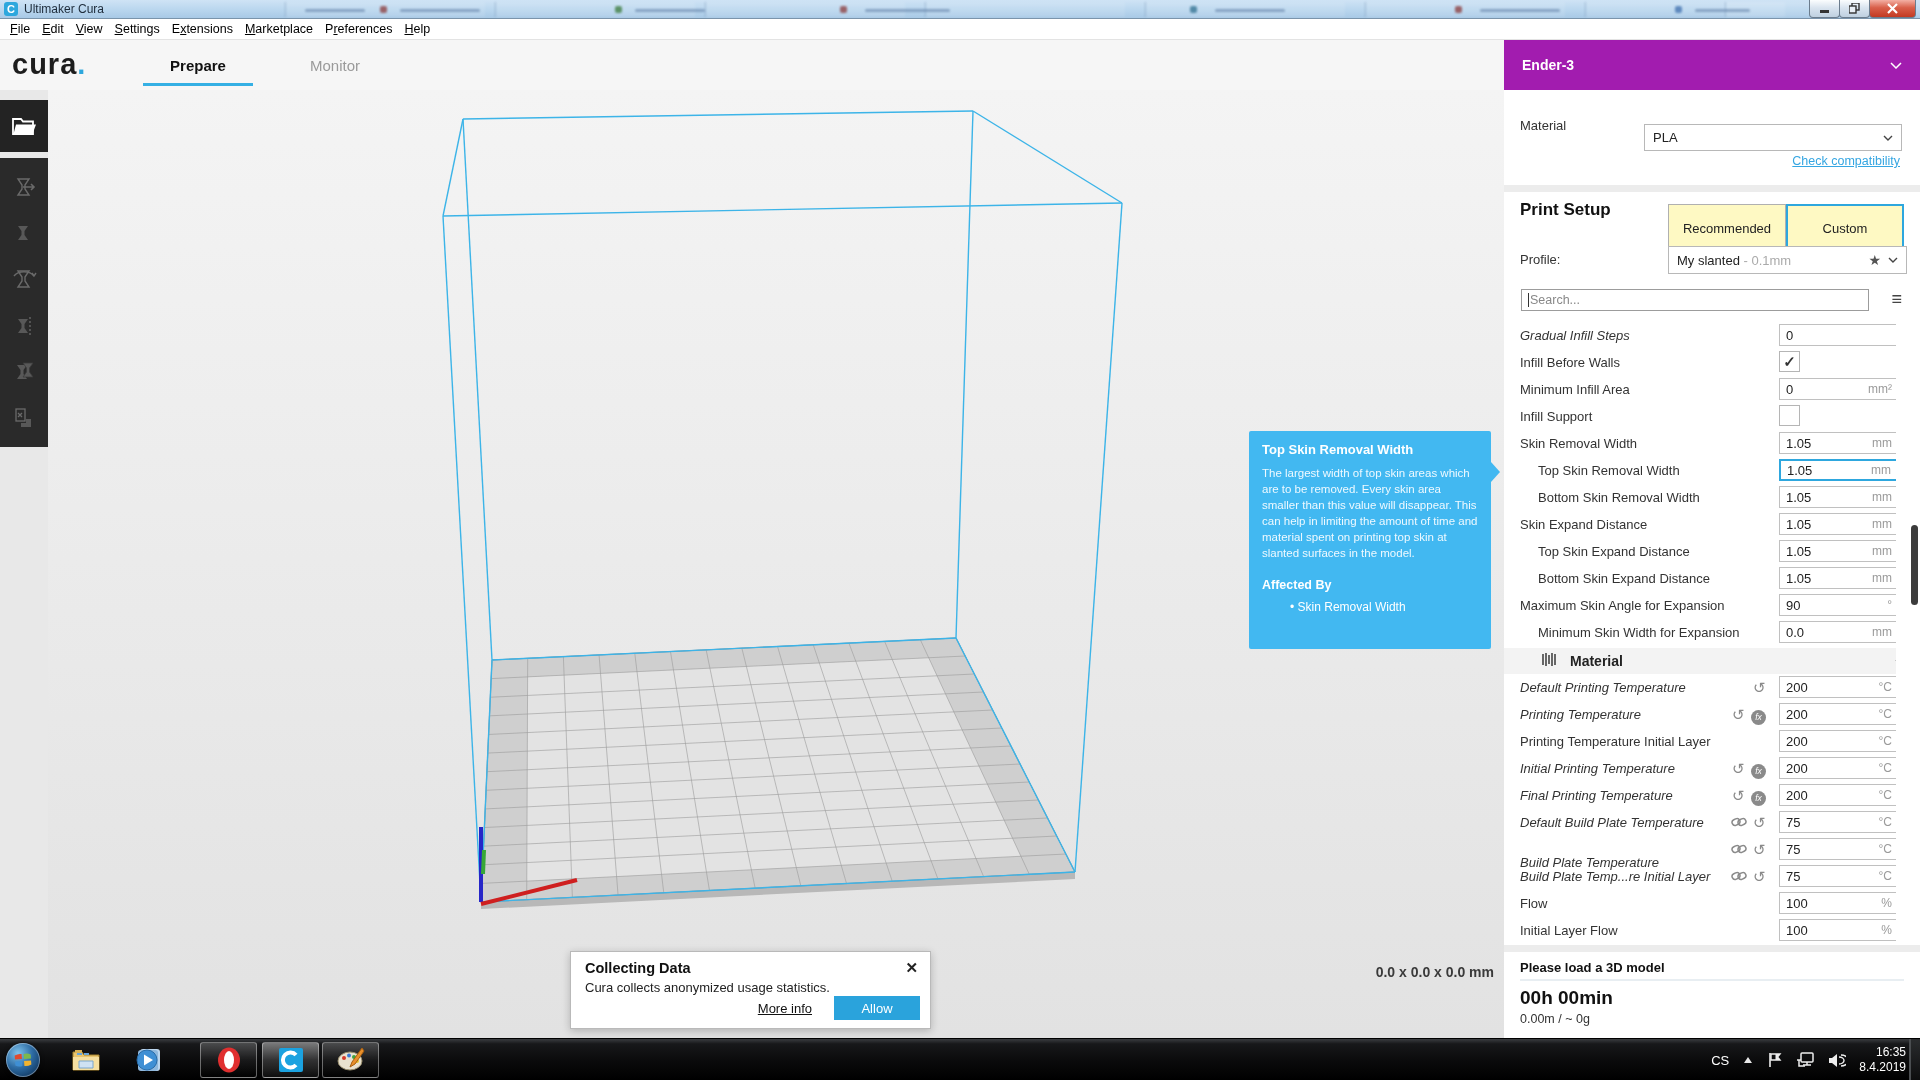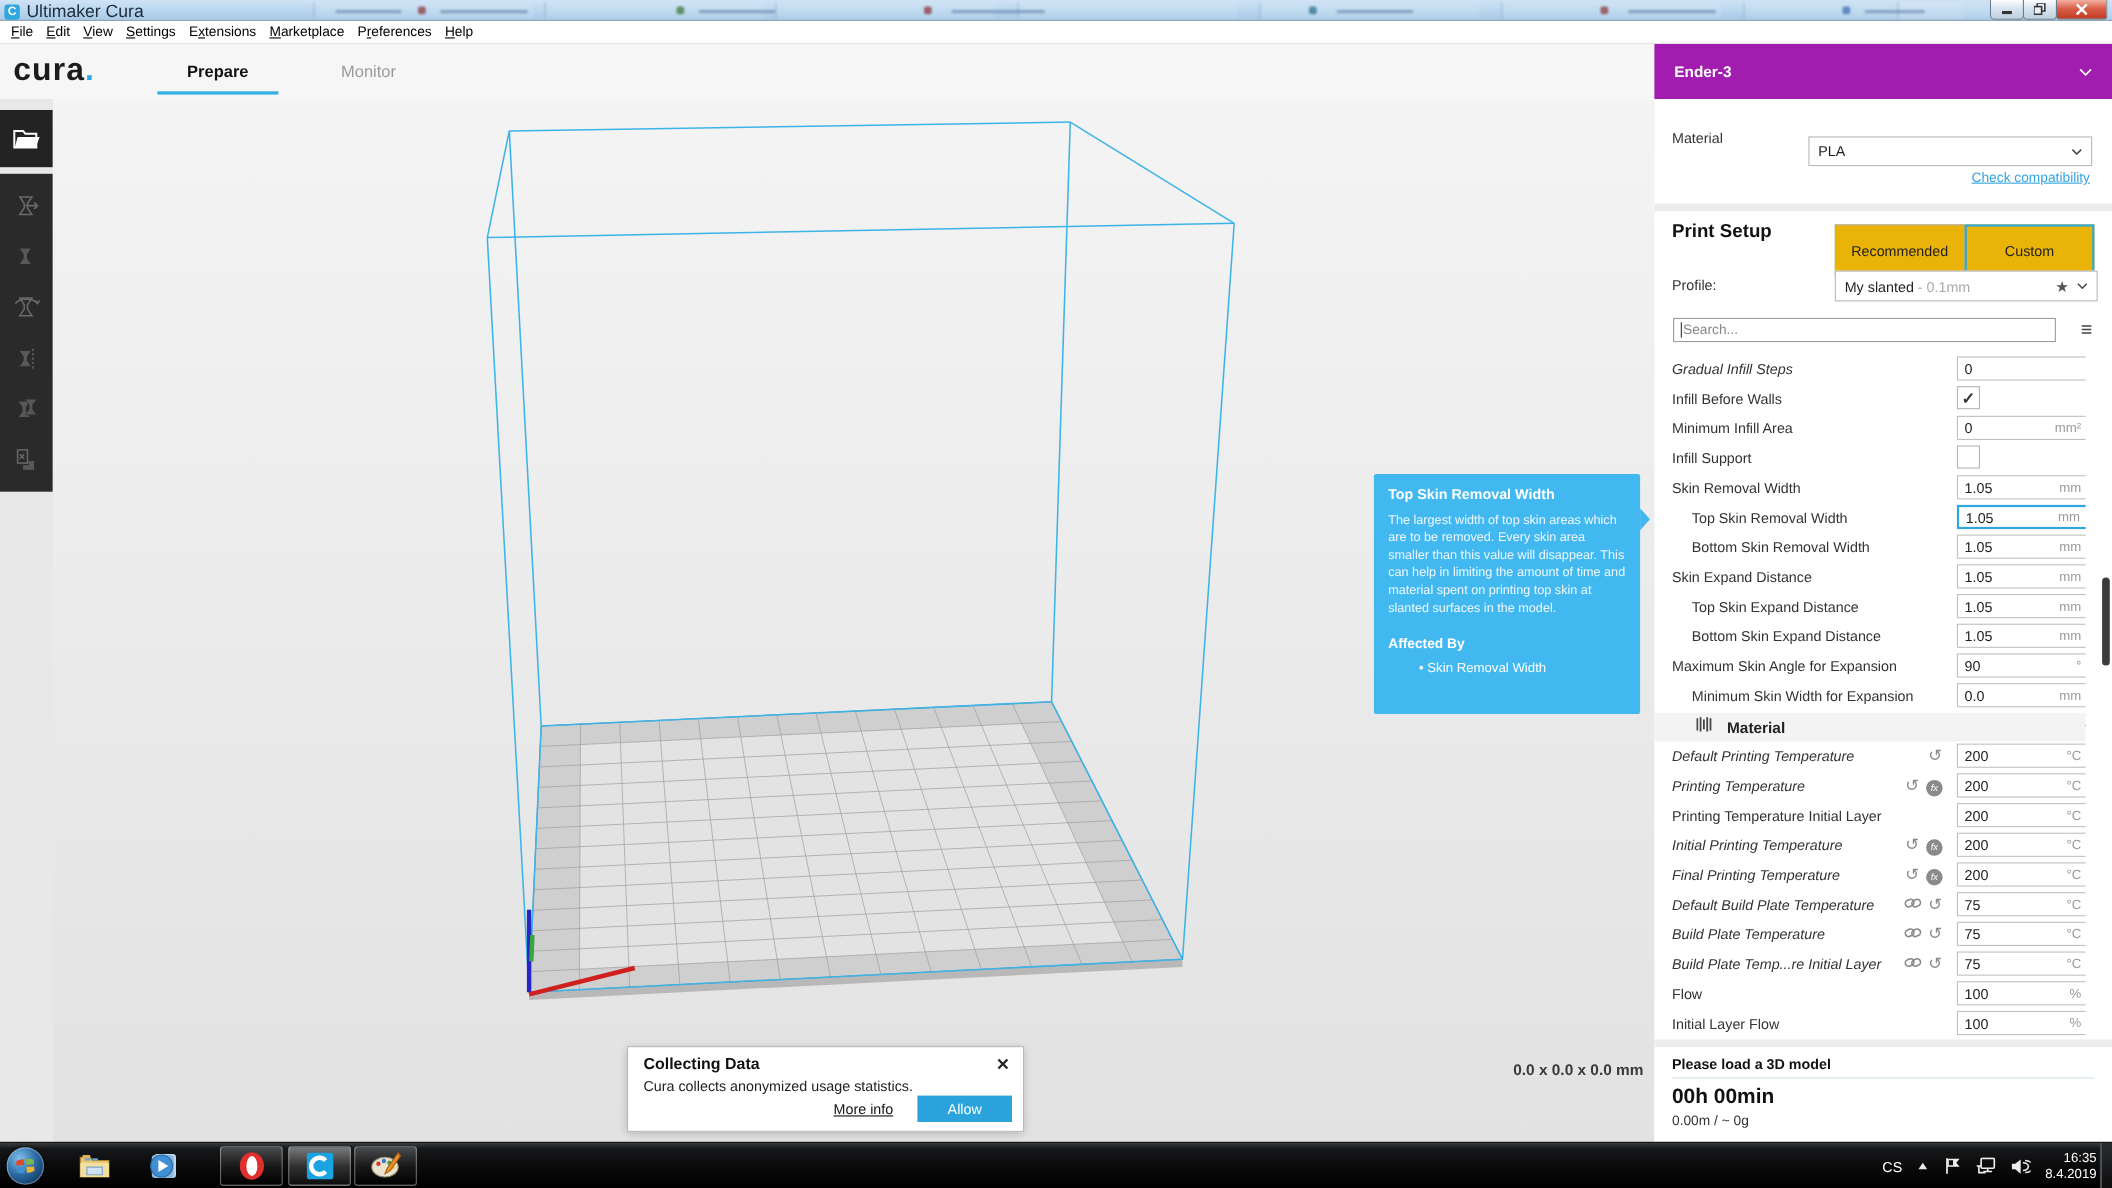--- a/index.html
+++ b/index.html
@@ -12,21 +12,21 @@
     background:linear-gradient(180deg,#cfe3f5 0%,#b9d6ee 55%,#a8c9e6 100%);
     border-bottom:1px solid #7a94ab; }
   #bg-tabs { position:absolute; left:285px; top:0; width:1500px; height:18px; filter:blur(1.2px); }
   .bg-tab { position:absolute; top:2px; height:15px; border-left:1px solid rgba(120,150,185,.55);
     background:rgba(255,255,255,.10); }
   .bg-dot { position:absolute; top:6px; width:7px; height:7px; border-radius:2px; opacity:.75; }
   .bg-line { position:absolute; top:9px; height:3px; background:rgba(90,120,160,.55); border-radius:2px; }
   #title-left { position:absolute; left:4px; top:2px; display:flex; align-items:center; gap:6px; }
   #app-icon { width:14px; height:14px; background:#2da7dd; border-radius:3px; color:#fff;
     font-size:11px; font-weight:bold; text-align:center; line-height:14px; }
-  #window-title { font-size:16px; color:#1d2b3a; }
+  #window-title { font-size:12px; color:#1d2b3a; }
   #win-controls { position:absolute; right:4px; top:0; display:flex; }
   .win-btn { height:18px; border:1px solid #6b7c8d; border-top:none; display:flex; align-items:center;
     justify-content:center; background:linear-gradient(180deg,#fbfdfe,#d9e4ef 45%,#bfd0e0);
     color:#333; border-radius:0 0 4px 4px; margin-left:-1px; }
   .win-btn.min,.win-btn.max { width:31px; }
   .win-btn.close { width:47px; background:linear-gradient(180deg,#f3b0a4,#d9604a 45%,#c23a22); color:#fff; }
 
   
   #menubar { position:absolute; left:0; top:19px; width:1920px; height:21px; background:#ffffff;
     border-bottom:1px solid #e3e3e3; display:flex; align-items:center; padding-left:4px; }
@@ -92,21 +92,21 @@
   #material-row .lbl { position:absolute; left:16px; top:6px; font-size:13px; color:#333; }
   .combo { position:absolute; background:#fff; border:1px solid #b8b8b8; font-size:13px; color:#222;
     display:flex; align-items:center; padding:0 8px; justify-content:space-between; cursor:pointer; }
   #material-combo { left:140px; top:12px; width:258px; height:27px; }
   #compat-link { position:absolute; right:20px; top:114px; font-size:12.5px; color:#35a6e2;
     text-decoration:underline; cursor:pointer; }
   .gap-strip { position:absolute; left:0; width:416px; background:#ececec; }
   #gap1 { top:145px; height:7px; }
   #ps-title { position:absolute; left:16px; top:160px; font-size:17px; font-weight:bold; color:#111; }
   #mode-group { position:absolute; left:164px; top:164px; display:flex; }
-  .mode-btn { width:118px; height:48px; background:#eab308; border:1px solid #b0b0b0; font-size:13px; color:#222;
+  .mode-btn { width:118px; height:48px; background:#fef9c3; border:1px solid #b0b0b0; font-size:13px; color:#222;
     display:flex; align-items:center; justify-content:center; cursor:pointer; }
   .mode-btn.active { border:2px solid #2ea7de; }
   #profile-lbl { position:absolute; left:16px; top:212px; font-size:13px; color:#333; }
   #profile-combo { left:164px; top:206px; width:239px; height:28px; }
   #profile-combo .detail { color:#aaa; }
   #profile-combo .right { display:flex; align-items:center; gap:7px; }
   #profile-combo .star { color:#555; font-size:14px; }
   #search-box { position:absolute; left:17px; top:249px; width:348px; height:22px; border:1px solid #9c9c9c;
     font-size:12.5px; color:#888; display:flex; align-items:center; padding:0 6px; background:#fff; }
   #search-caret { width:1px; height:14px; background:#333; margin-right:1px; }
@@ -578,21 +578,21 @@
                 <rect x="1" y="3" width="8" height="6" rx="3" fill="none" stroke="#8a8a8a" stroke-width="1.5" transform="rotate(-25 5 6)"></rect>
                 <rect x="7" y="3" width="8" height="6" rx="3" fill="none" stroke="#8a8a8a" stroke-width="1.5" transform="rotate(-25 11 6)"></rect>
               </svg></span>
           </span>
           <div class="vbox">
             <span>75</span>
             <span class="unit">°C</span>
           </div>
         </div>
         <div class="srow">
-          <span class="lbl it" style="left: 16px;">Build Plate Temperature</span>
+          <span class="lbl it" style="left: 16px; margin-top: 13px;">Build Plate Temperature</span>
           <span class="row-icons">
             <span class="ric" style="left: 249px;"><span class="icon-revert">↺</span></span>
             <span class="ric" style="left: 227px;"><svg width="16" height="12" viewBox="0 0 16 12">
                 <rect x="1" y="3" width="8" height="6" rx="3" fill="none" stroke="#8a8a8a" stroke-width="1.5" transform="rotate(-25 5 6)"></rect>
                 <rect x="7" y="3" width="8" height="6" rx="3" fill="none" stroke="#8a8a8a" stroke-width="1.5" transform="rotate(-25 11 6)"></rect>
               </svg></span>
           </span>
           <div class="vbox">
             <span>75</span>
             <span class="unit">°C</span>

